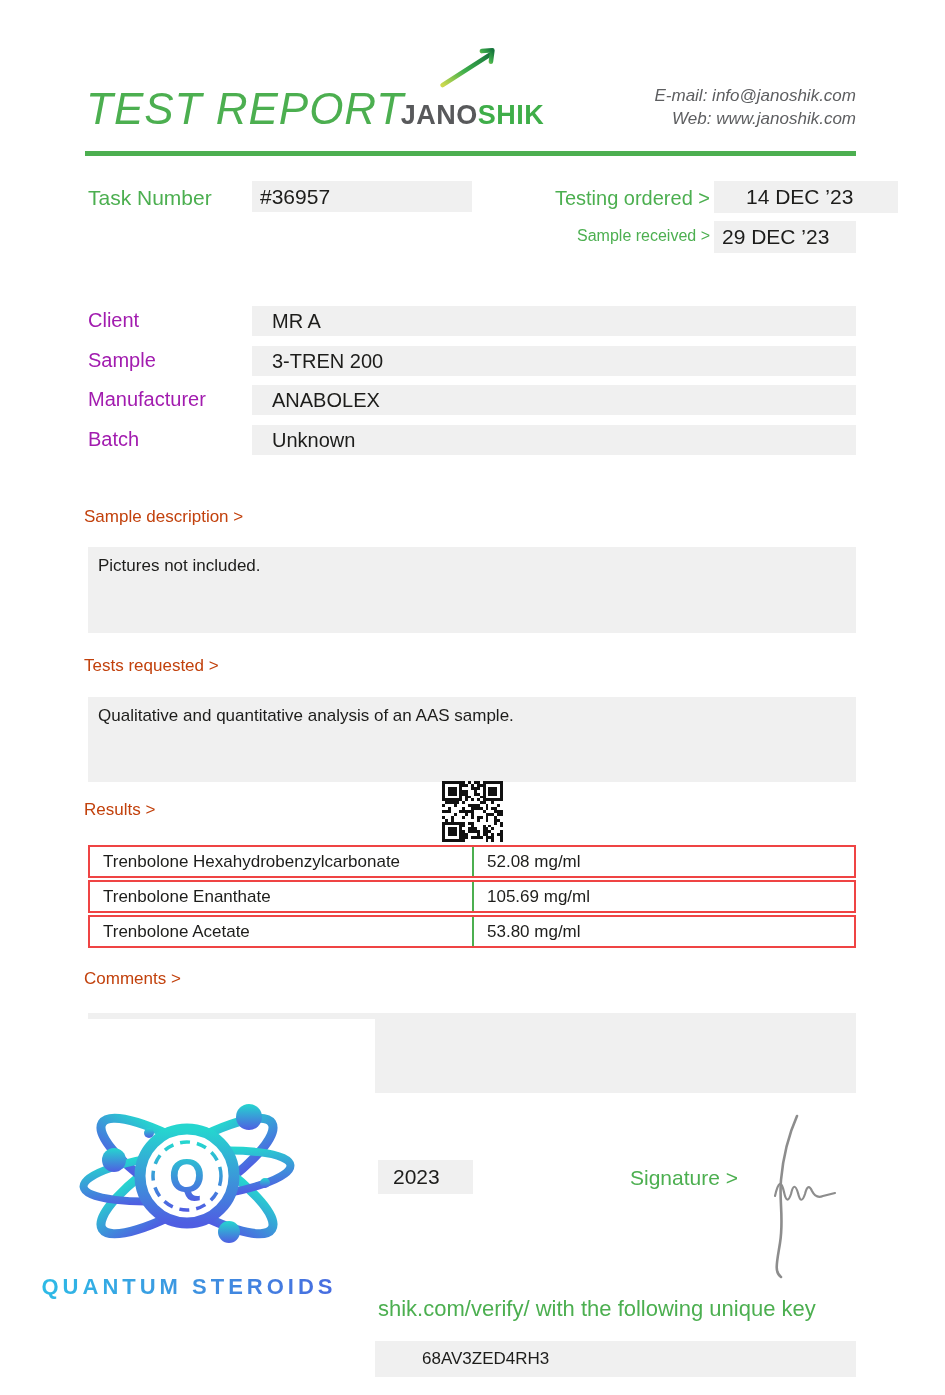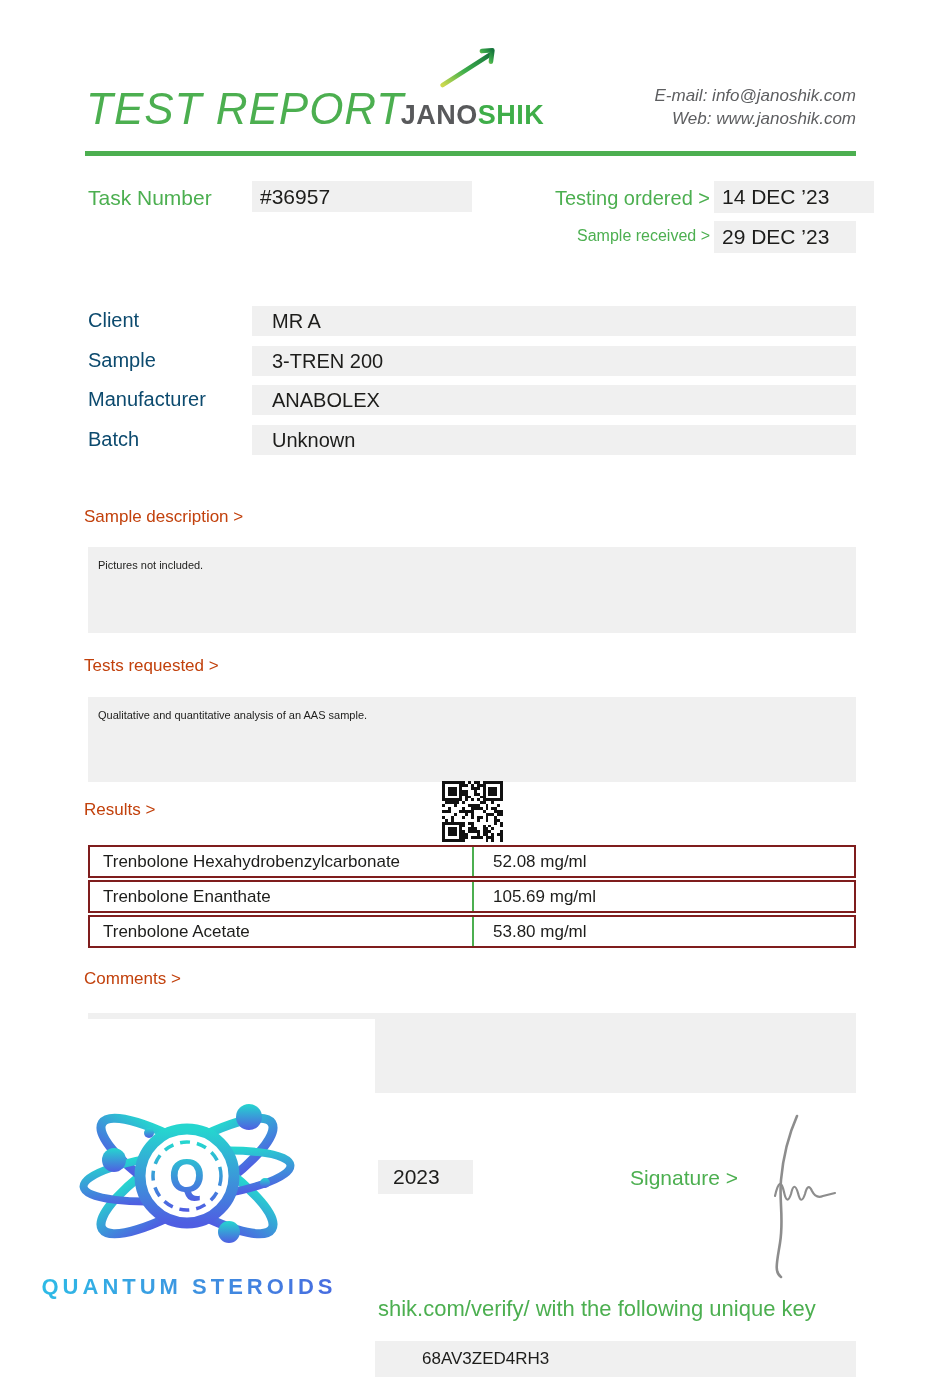--- a/index.html
+++ b/index.html
@@ -14,37 +14,37 @@
   .brand-text{left:400px;top:100px;width:145px;text-align:center;font-size:27px;font-weight:700;letter-spacing:.5px;color:#58595b;}
   .brand-text .shik{color:#3fae49;}
   .contact{right:89px;top:84px;text-align:right;font-size:17px;line-height:23px;color:#5d5e60;font-style:italic;}
   .rule{left:85px;top:151px;width:771px;height:5px;background:#4caf50;}
 
   .lbl{font-size:21px;color:#4caf50;}
   .task-label{left:88px;top:186px;}
   .task-box{left:252px;top:181px;width:220px;height:31px;}
   .task-box span{display:block;padding-left:8px;font-size:21px;line-height:31px;}
   .ordered-label{left:505px;top:187px;width:205px;text-align:right;font-size:20px;}
-  .ordered-box{left:714px;top:181px;width:160px;height:32px;}
+  .ordered-box{left:714px;top:181px;width:160px;height:32px;padding-left:24px;}
   .received-label{left:505px;top:227px;width:205px;text-align:right;font-size:16px;}
   .received-box{left:714px;top:221px;width:142px;height:32px;}
   .datebox span{display:block;padding-left:8px;font-size:21px;line-height:32px;white-space:nowrap;}
 
-  .info-label{left:88px;width:160px;font-size:20px;color:#0c4a6e;}
+  .info-label{left:88px;width:160px;font-size:20px;color:#a21caf;}
   .info-box{left:252px;width:604px;height:30px;}
   .info-box span{display:block;padding-left:20px;font-size:20px;line-height:30px;}
 
   .sec-head{left:84px;font-size:17px;color:#c2410c;}
   .bigbox{left:88px;width:768px;}
-  .bigbox .txt{display:block;padding:8px 10px;font-size:11px;line-height:21px;}
+  .bigbox .txt{display:block;padding:8px 10px;font-size:17px;line-height:21px;}
 
   .qr{left:442px;top:781px;width:61px;height:61px;}
 
   .rtable{left:88px;top:845px;width:768px;display:flex;flex-direction:column;gap:2px;}
-  .rrow{display:flex;height:33px;border:2px solid #7f1d1d;box-sizing:border-box;background:#fff;gap:6px;}
+  .rrow{display:flex;height:33px;border:2px solid #ef4444;box-sizing:border-box;background:#fff;}
   .cell-name{width:384px;border-right:2px solid #4caf50;box-sizing:border-box;}
   .rrow span{display:block;padding-left:13px;font-size:17px;line-height:29px;white-space:nowrap;}
 
   .comments-box{left:88px;top:1013px;width:768px;height:80px;}
   .comments-white{left:88px;top:1019px;width:287px;height:74px;background:#ffffff;}
 
   .atom{left:55px;top:1086px;width:265px;height:192px;}
   .wordmark{left:0;top:1274px;width:378px;text-align:center;font-size:22px;font-weight:800;letter-spacing:4px;
     background:linear-gradient(90deg,#29c6e8 0%,#3f8fe0 55%,#4a5fe0 100%);
     -webkit-background-clip:text;background-clip:text;color:transparent;white-space:nowrap;}

